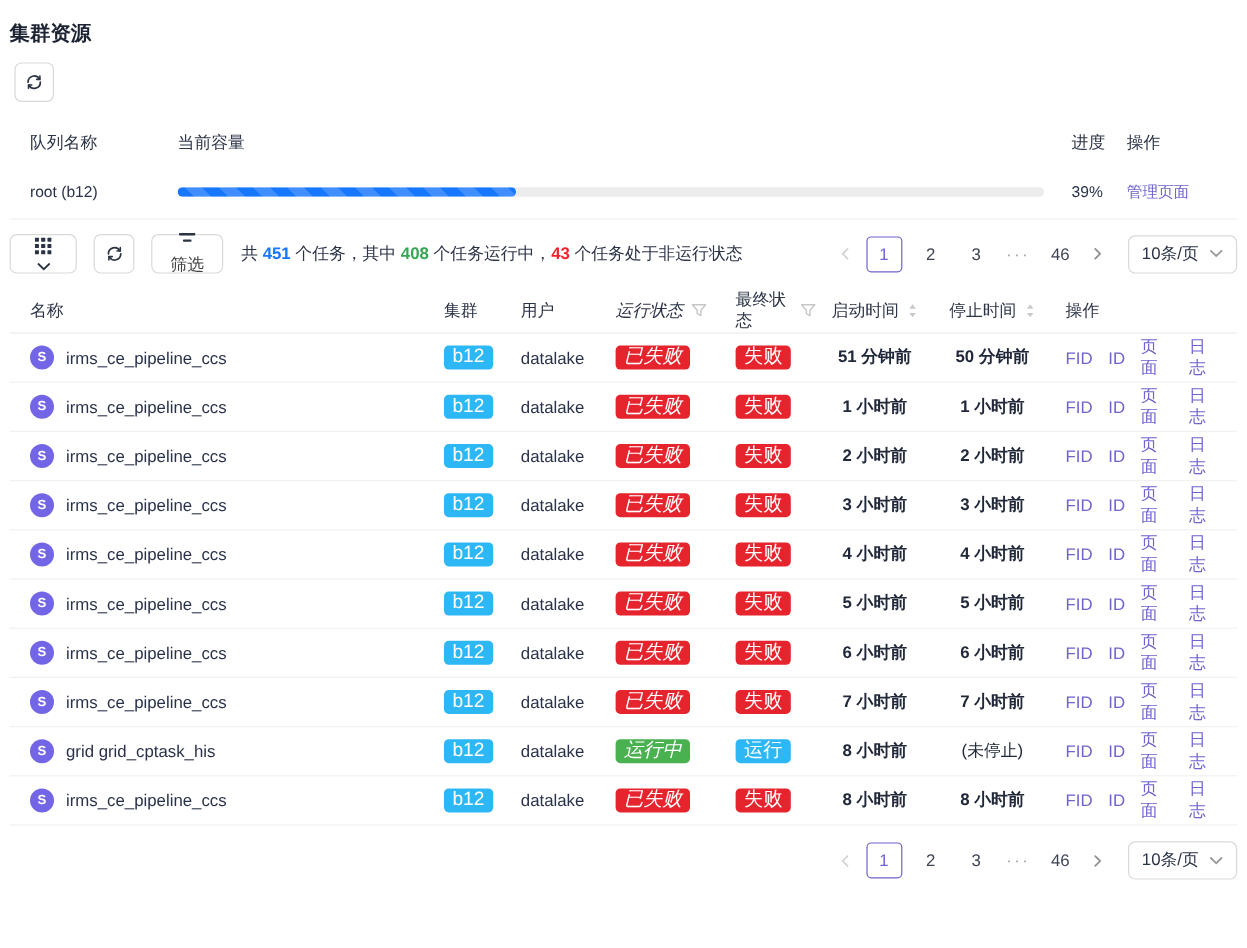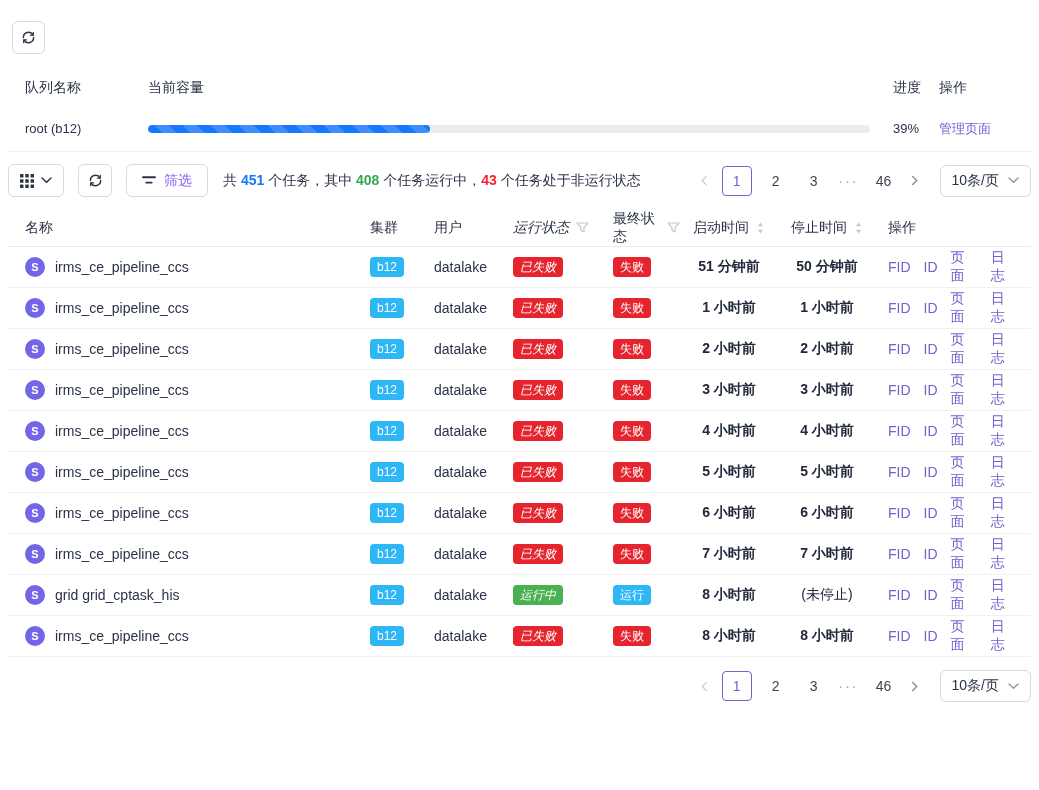--- a/index.html
+++ b/index.html
@@ -23,21 +23,22 @@
   
   .btn {
     height: 33px;
     border: 1px solid #d9d9d9;
     border-radius: 6px;
     background: #fff;
     display: inline-flex;
     align-items: center;
     justify-content: center;
     cursor: pointer;
-    color: #8b5cf6;
+    color: #404040;
+    flex-direction: column;
   }
   .btn-refresh-solo { width: 33px; margin-top: 13px; margin-left: 4px; }
 
   
   .t1 { margin-top: 16px; }
   .t1-head, .t1-row { display: flex; align-items: center; }
   .t1-head { height: 36px; font-weight: 500; color: #2b3347; }
   .t1-row { height: 46px; border-bottom: 1px solid #f0f0f0; font-size: 13px; }
   .c-queue { width: 140px; padding-left: 17px; }
   .c-cap   { flex: 1; padding-right: 23px; }
@@ -104,34 +105,35 @@
   .th .hicon { margin-left: 7px; display: inline-flex; cursor: pointer; }
 
   .avatar {
     width: 20px; height: 20px; border-radius: 50%;
     color: #fff; font-size: 11px; font-weight: 700;
     display: inline-flex; align-items: center; justify-content: center;
     margin-right: 10px; flex: none;
   }
   .badge {
     display: inline-block; padding: 2px 7px; border-radius: 4px;
-    color: #fff; font-size: 12px; line-height: 16px; white-space: nowrap;
+    color: #fff; font-size: 16px; line-height: 16px; white-space: nowrap;
   }
   .time { font-weight: 700; color: #20283a; }
   .time.regular { font-weight: 400; }
   .col-actions .link { margin-right: 13px; font-size: 14px; }
 
   .footer { display: flex; justify-content: flex-end; margin: 13px 0 9px 0; }
 </style>
 </head>
 <body>
 
 <div class="page">
 
   
+  <h2 class="section-title" id="title-resources">集群资源</h2>
 
   <button class="btn btn-refresh-solo">
     <span style="display:inline-flex">
       <svg width="15" height="15" viewBox="0 0 24 24" fill="none" stroke="#2b3345" stroke-width="2.3" stroke-linecap="round">
         <path d="M20.2 12a8.2 8.2 0 0 1-15.3 4.1"></path>
         <path d="M3.8 12a8.2 8.2 0 0 1 15.3-4.1"></path>
         <path d="M19.6 3.8v4.4h-4.4" stroke-width="2.1"></path>
         <path d="M4.4 20.2v-4.4h4.4" stroke-width="2.1"></path>
       </svg>
     </span>

